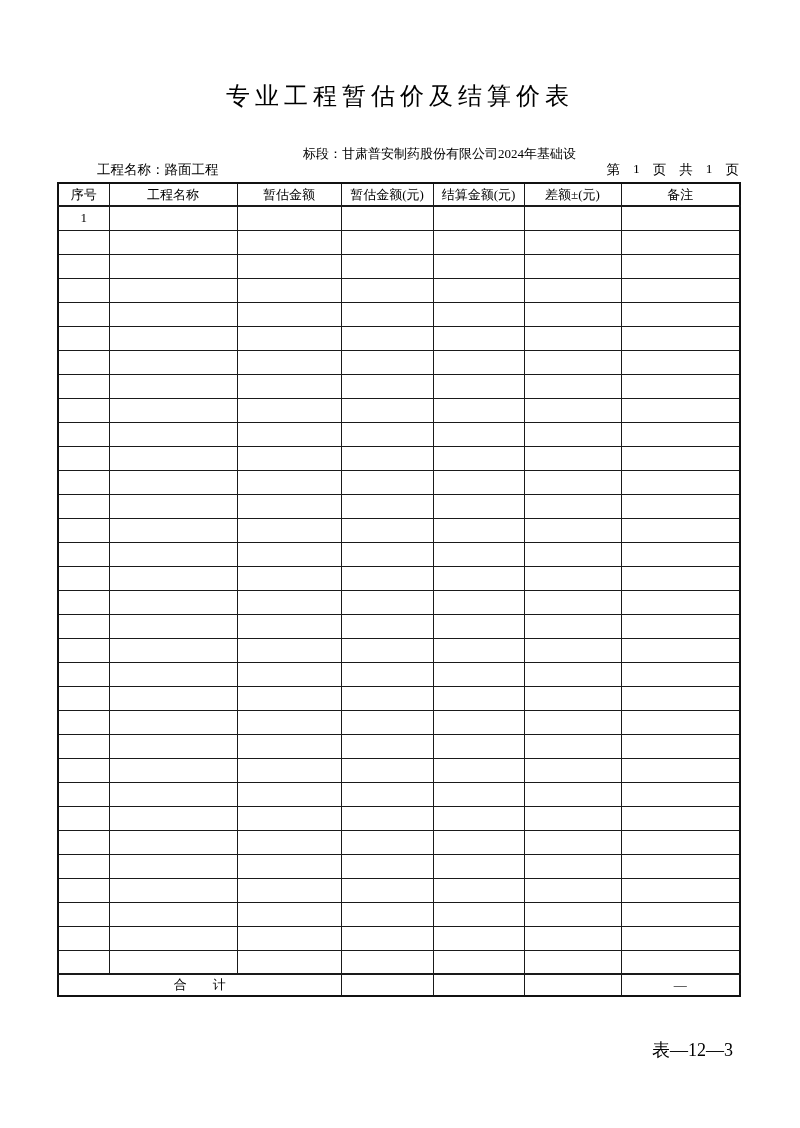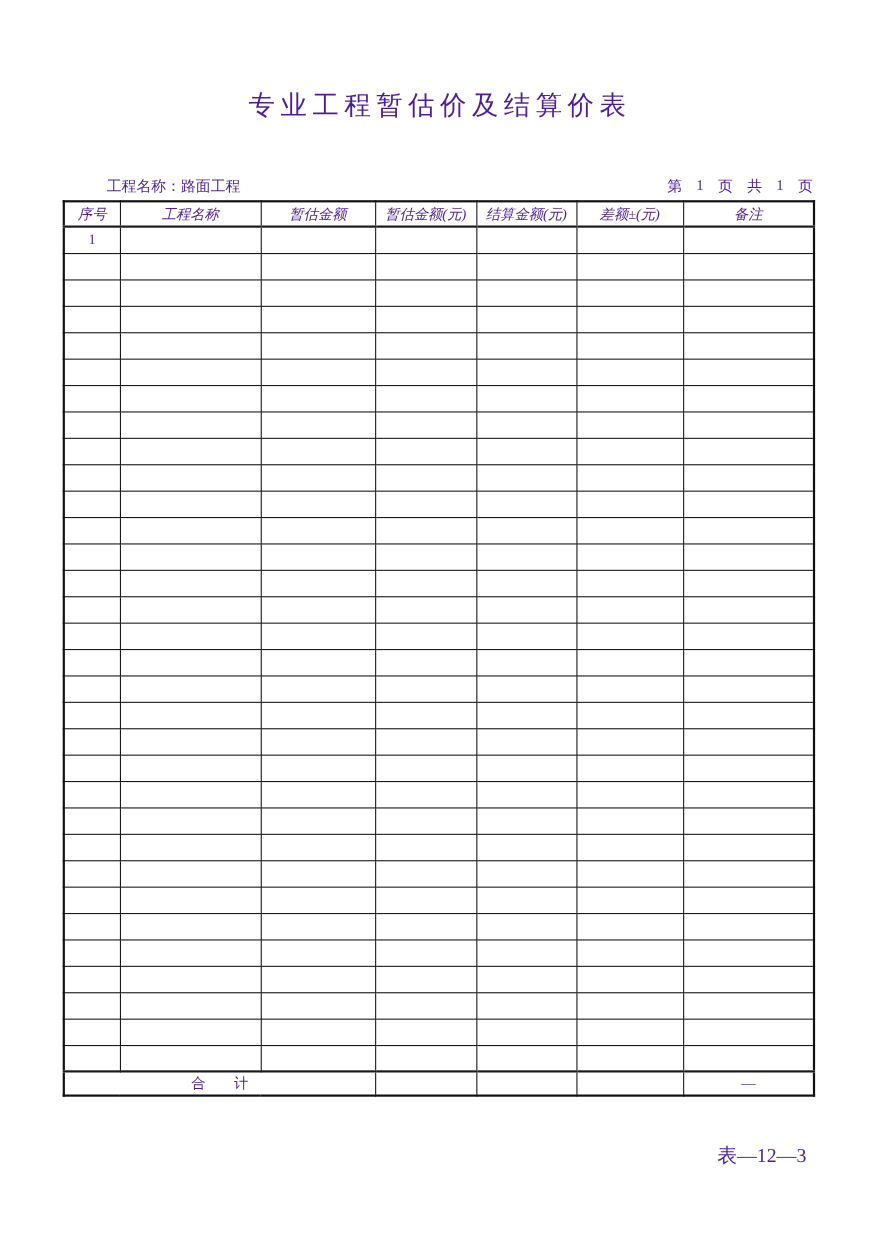--- a/index.html
+++ b/index.html
@@ -2,21 +2,21 @@
 <html><head>
 <meta charset="utf-8">
 <style>
   * { box-sizing: border-box; }
   html, body { margin: 0; padding: 0; background: #ffffff; }
   .page {
     position: relative;
     width: 800px;
     height: 1128px;
     background: #ffffff;
-    color: #4c1d95;
+    color: #000000;
     font-family: "Liberation Serif", "DejaVu Serif", serif;
     overflow: hidden;
   }
   .title {
     position: absolute;
     top: 80px;
     left: 0;
     width: 100%;
     text-align: center;
     font-size: 24px;
@@ -62,21 +62,21 @@
   .sheet-table th, .sheet-table td {
     border: 1px solid #1a1a1a;
     text-align: center;
     vertical-align: middle;
     padding: 0 2px;
     font-weight: normal;
     overflow: hidden;
     white-space: nowrap;
   }
   .sheet-table thead tr { height: 23px; }
-  .sheet-table thead th { border-bottom-width: 2px; font-style: italic; }
+  .sheet-table thead th { border-bottom-width: 2px; }
   .sheet-table tbody tr { height: 24px; }
   .sheet-table tfoot tr { height: 22px; }
   .sheet-table tfoot td { border-top-width: 2px; }
   .note {
     position: absolute;
     left: 57px;
     top: 1002px;
     font-size: 13px;
     white-space: nowrap;
   }
@@ -91,20 +91,21 @@
 </head>
 <body>
 
 <div class="page">
 
   <div class="title">专业工程暂估价及结算价表</div>
 
   <div class="project-name"><span>工程名称：</span><span>路面工程</span></div>
 
   <div class="section-block">
+    <div>标段：甘肃普安制药股份有限公司2024年基础设</div>
   </div>
 
   <div class="page-info">
     <span>第</span>
     <span>1</span>
     <span>页</span>
     <span>共</span>
     <span>1</span>
     <span>页</span>
   </div>

